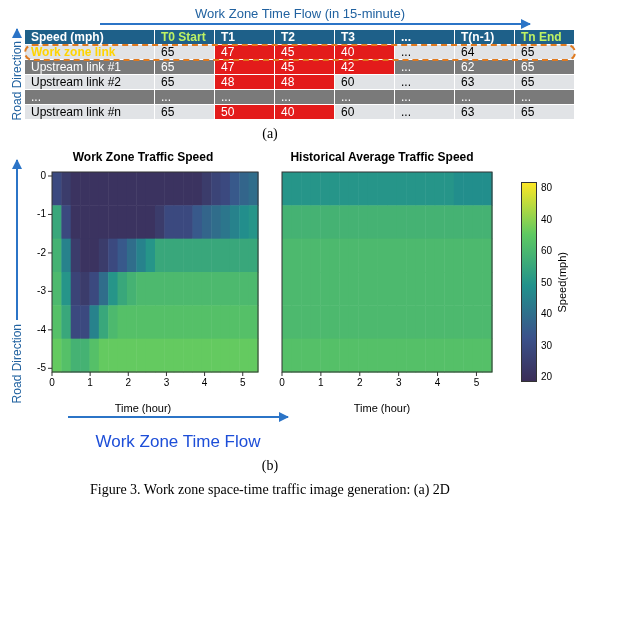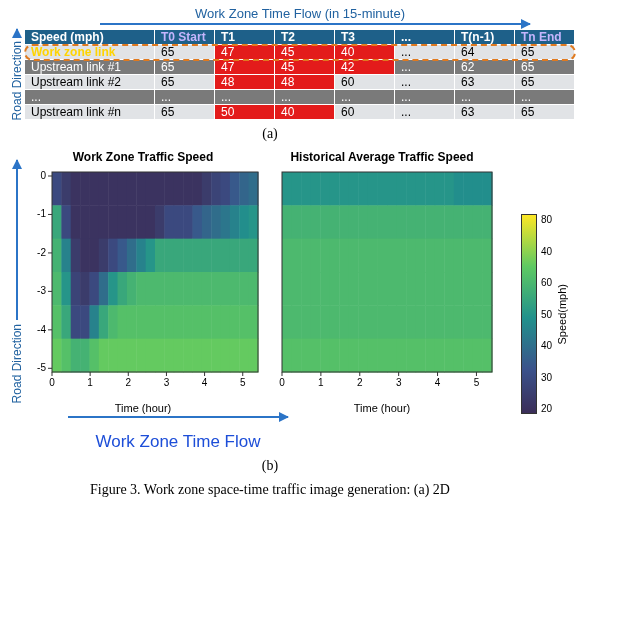--- a/index.html
+++ b/index.html
@@ -15,36 +15,36 @@
   
   .table-wrap { display: flex; align-items: stretch; }
   .v-axis { width: 28px; display: flex; flex-direction: column; align-items: center; justify-content: center; }
   .v-arrow { width: 2px; flex: 1; background: #2b74c7; position: relative; margin-bottom: 4px; }
   .v-arrow::before { content: ''; position: absolute; top: -1px; left: -4px; border-bottom: 10px solid #2b74c7; border-left: 5px solid transparent; border-right: 5px solid transparent; }
   .v-label { writing-mode: vertical-rl; transform: rotate(180deg); color: #2162a0; font-size: 12px; white-space: nowrap; }
 
   table { border-collapse: collapse; width: 560px; table-layout: fixed; }
   th, td { padding: 0 6px; text-align: left; font-size: 12px; border: 1px solid #fff; }
   thead th { background: #1e6089; color: #fff; font-weight: bold; }
-  thead th.highlight-col { color: #c4b5fd; }
+  thead th.highlight-col { color: #bef264; }
   tbody tr:nth-child(odd) td { background: #e1e3e6; }
   tbody tr:nth-child(even) td { background: #7a7a7a; color: #fff; }
   tbody tr:first-child td { background: #e1e3e6; }
   tbody tr:first-child td:first-child { color: #ffd400; font-weight: bold; }
   td.red { background: #e31b1b !important; color: #fff; }
   .dashed-highlight { outline: 2px dashed #e07a1f; outline-offset: -1px; border-radius: 8px; }
   .col0 { width: 130px; }
   .coln { width: 60px; }
 
   .sub-label { text-align: center; font-family: 'Times New Roman', serif; font-size: 14px; margin: 6px 0 8px 0; }
 
   
   .heat-wrap { display: flex; align-items: stretch; }
   .heat-v-axis { width: 28px; display: flex; flex-direction: column; align-items: center; justify-content: center; }
-  .heat-block { flex: 1; display: flex; gap: 6px; align-items: flex-end; }
+  .heat-block { flex: 1; display: flex; gap: 6px; align-items: center; }
 
   .chart-col { display: flex; flex-direction: column; align-items: center; }
   .chart-title { font-size: 12px; font-weight: bold; margin-bottom: 4px; text-align: center; }
   .chart-frame { position: relative; }
   .chart-svg { display: block; }
   .ylab-left { writing-mode: vertical-rl; transform: rotate(180deg); font-size: 11px; position: absolute; left: -34px; top: 50%; transform-origin: center; transform: translateY(-50%) rotate(180deg); }
   .xlab { font-size: 11px; margin-top: 8px; }
 
   .cbar-col { display: flex; flex-direction: row; align-items: center; margin-left: 2px; padding-left: 17px; }
   .cbar { width: 16px; height: 200px; background: linear-gradient(to top, #3b2e58 0%, #3b528b 22%, #21918c 48%, #5ec962 74%, #fde725 100%); border: 1px solid #333; }

